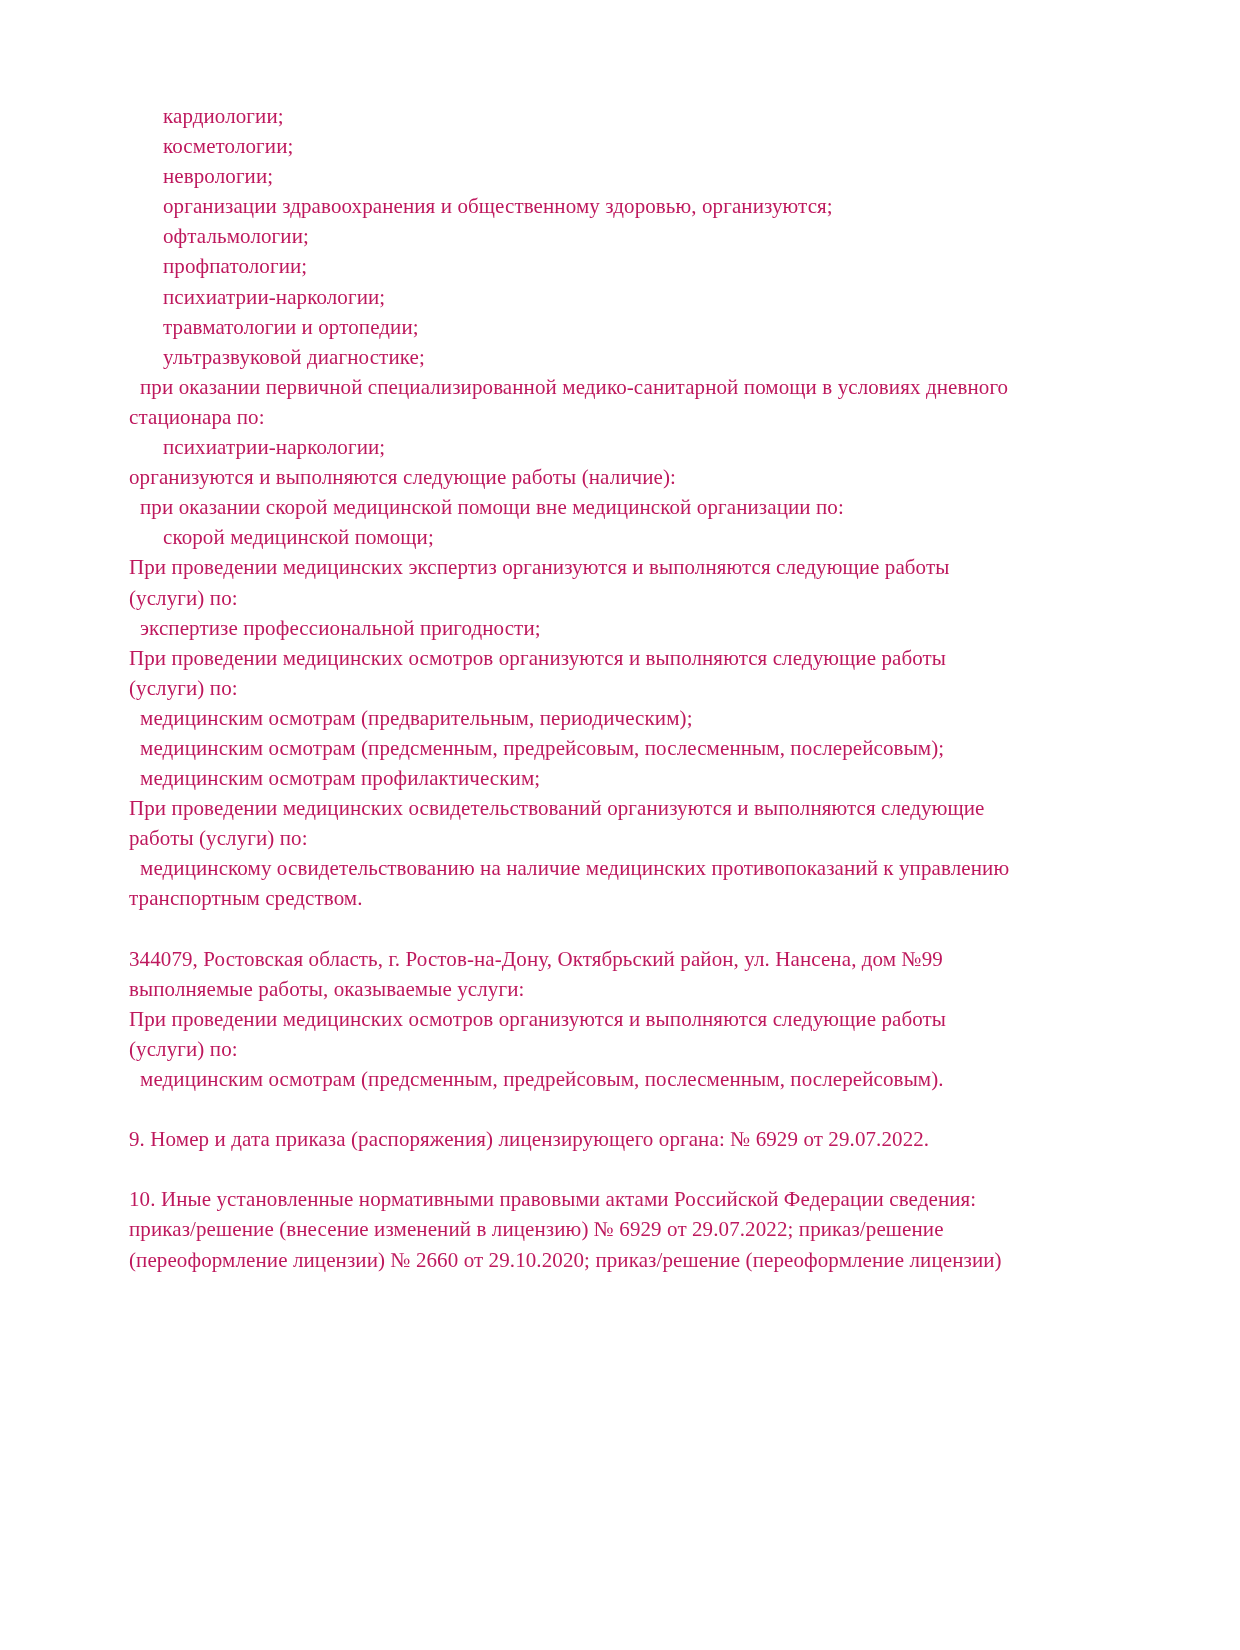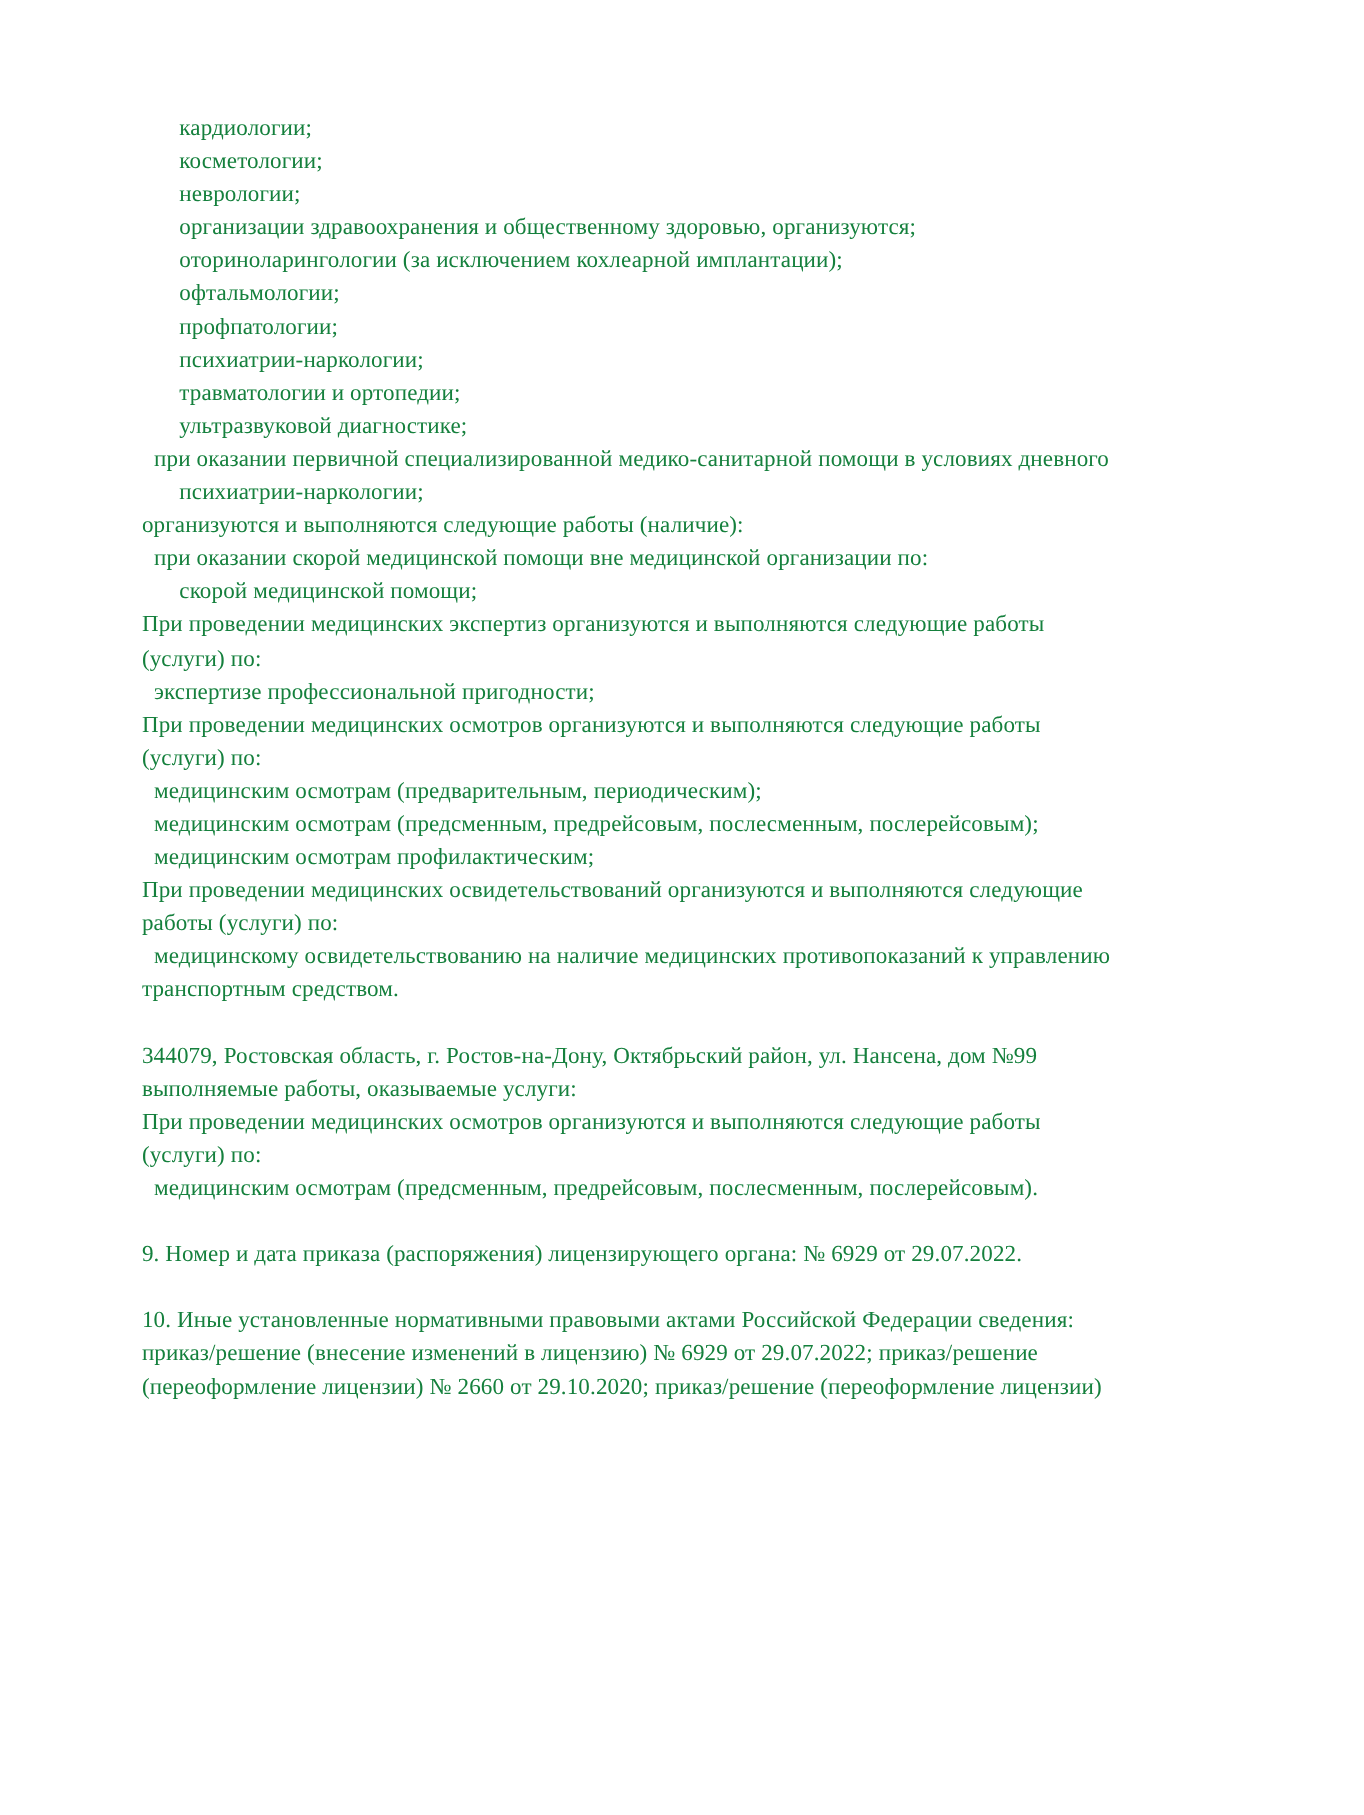--- a/index.html
+++ b/index.html
@@ -9,21 +9,21 @@
     background: #ffffff;
   }
   .page {
     position: relative;
     width: 1240px;
     height: 1650px;
     background: #ffffff;
     overflow: hidden;
     font-family: "Liberation Serif", "DejaVu Serif", serif;
     font-size: 21px;
-    color: #15803d;
+    color: #be185d;
   }
   .doc-content {
     position: absolute;
     left: 129px;
     top: 101px;
     width: 995px;
   }
   .doc-line {
     height: 30.1px;
     line-height: 30.1px;
@@ -36,27 +36,27 @@
 </style>
 </head>
 <body>
 
 <div class="page">
   <div class="doc-content" id="doc-content">
       <div class="doc-line indent-2">кардиологии;</div>
       <div class="doc-line indent-2">косметологии;</div>
       <div class="doc-line indent-2">неврологии;</div>
       <div class="doc-line indent-2">организации здравоохранения и общественному здоровью, организуются;</div>
-      <div class="doc-line indent-2">оториноларингологии (за исключением кохлеарной имплантации);</div>
       <div class="doc-line indent-2">офтальмологии;</div>
       <div class="doc-line indent-2">профпатологии;</div>
       <div class="doc-line indent-2">психиатрии-наркологии;</div>
       <div class="doc-line indent-2">травматологии и ортопедии;</div>
       <div class="doc-line indent-2">ультразвуковой диагностике;</div>
       <div class="doc-line indent-1">при оказании первичной специализированной медико-санитарной помощи в условиях дневного</div>
+      <div class="doc-line indent-0">стационара по:</div>
       <div class="doc-line indent-2">психиатрии-наркологии;</div>
       <div class="doc-line indent-0">организуются и выполняются следующие работы (наличие):</div>
       <div class="doc-line indent-1">при оказании скорой медицинской помощи вне медицинской организации по:</div>
       <div class="doc-line indent-2">скорой медицинской помощи;</div>
       <div class="doc-line indent-0">При проведении медицинских экспертиз организуются и выполняются следующие работы</div>
       <div class="doc-line indent-0">(услуги) по:</div>
       <div class="doc-line indent-1">экспертизе профессиональной пригодности;</div>
       <div class="doc-line indent-0">При проведении медицинских осмотров организуются и выполняются следующие работы</div>
       <div class="doc-line indent-0">(услуги) по:</div>
       <div class="doc-line indent-1">медицинским осмотрам (предварительным, периодическим);</div>

